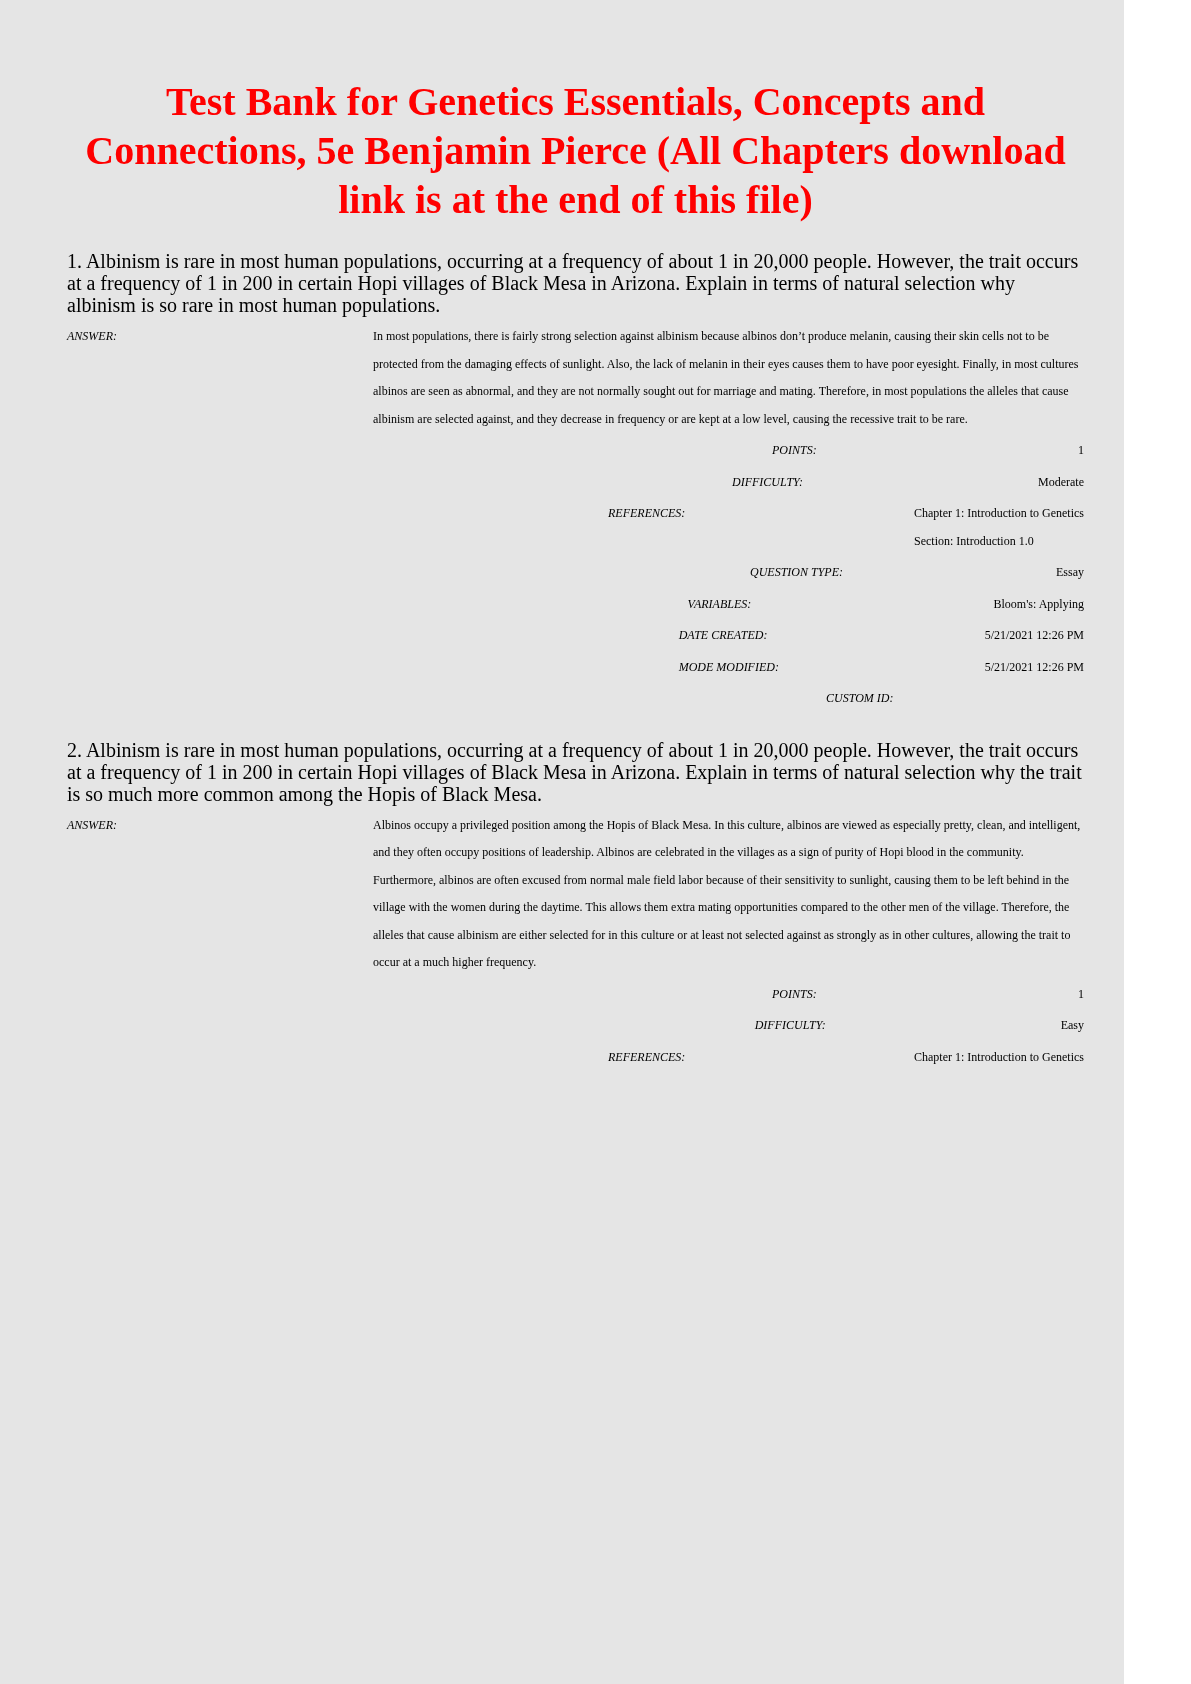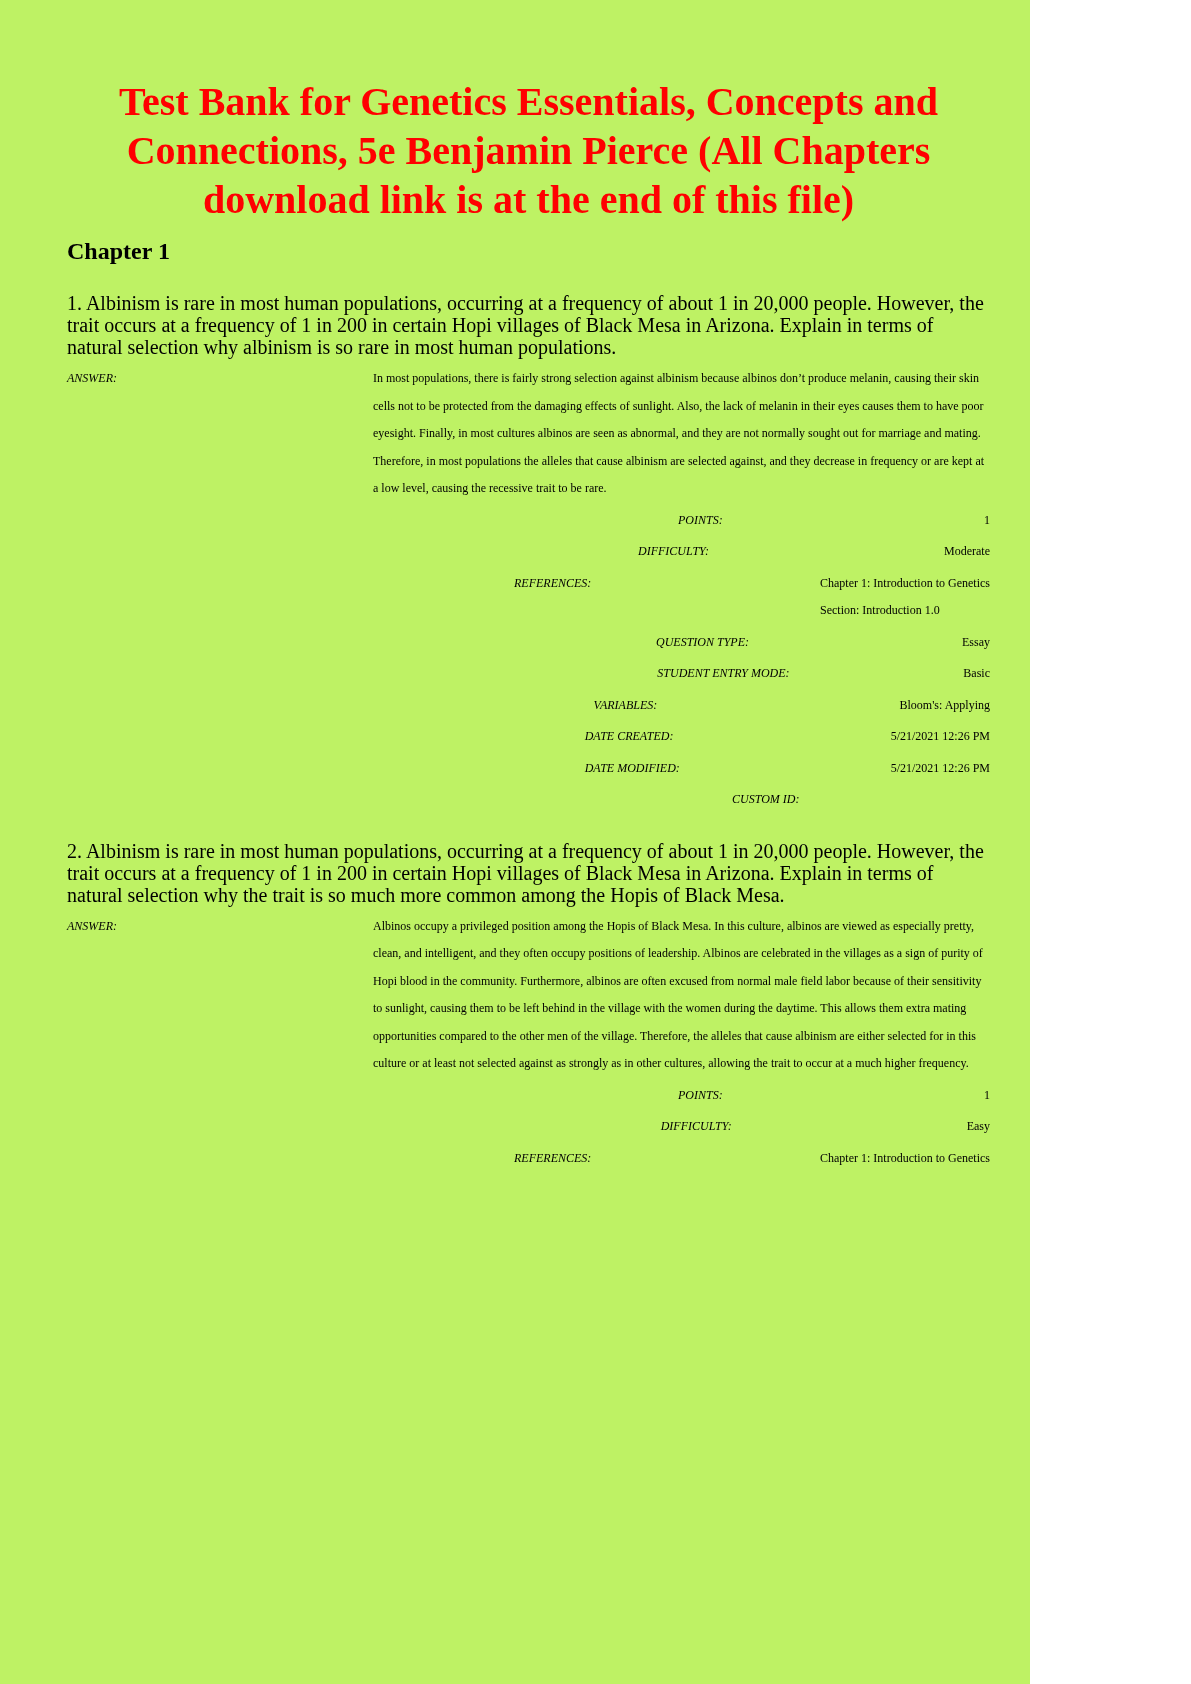--- a/index.html
+++ b/index.html
@@ -1,20 +1,20 @@
 <!DOCTYPE html>
 <html><head>
 <meta charset="utf-8">
 <style>
   html, body { margin: 0; padding: 0; background: #ffffff; }
   .page {
-    width: 1030px;
+    width: 1124px;
     min-height: 1684px;
     box-sizing: border-box;
-    background: #bef264;
+    background: #e5e5e5;
     color: #000000;
     font-family: "Liberation Serif", serif;
     padding: 78px 40px 40px 67px;
   }
   .doc-title {
     font-size: 40px;
     line-height: 1.22;
     font-weight: bold;
     text-align: center;
     max-width: 990px;
@@ -50,21 +50,20 @@
     max-width: 790px;
     white-space: pre-line;
     margin-left: 48px;
   }
 </style>
 </head>
 <body>
 
 <div class="page">
   <h1 class="doc-title" style="color: rgb(255, 0, 0);">Test Bank for Genetics Essentials, Concepts and Connections, 5e Benjamin Pierce (All Chapters download link is at the end of this file)</h1>
-  <h2 class="chapter-heading">Chapter 1</h2>
   <div>
       <section class="question-block">
         <p class="question-text">1. Albinism is rare in most human populations, occurring at a frequency of about 1 in 20,000 people. However, the trait occurs at a frequency of 1 in 200 in certain Hopi villages of Black Mesa in Arizona. Explain in terms of natural selection why albinism is so rare in most human populations.</p>
         <div class="field-row">
           <div class="field-label">ANSWER:</div>
           <div class="field-value">In most populations, there is fairly strong selection against albinism because albinos don’t produce melanin, causing their skin cells not to be protected from the damaging effects of sunlight. Also, the lack of melanin in their eyes causes them to have poor eyesight. Finally, in most cultures albinos are seen as abnormal, and they are not normally sought out for marriage and mating. Therefore, in most populations the alleles that cause albinism are selected against, and they decrease in frequency or are kept at a low level, causing the recessive trait to be rare.</div>
         </div>
         <div class="field-row">
           <div class="field-label">POINTS:</div>
           <div class="field-value">1</div>
@@ -76,33 +75,29 @@
         <div class="field-row">
           <div class="field-label">REFERENCES:</div>
           <div class="field-value">Chapter 1: Introduction to Genetics
 Section: Introduction 1.0</div>
         </div>
         <div class="field-row">
           <div class="field-label">QUESTION TYPE:</div>
           <div class="field-value">Essay</div>
         </div>
         <div class="field-row">
-          <div class="field-label">STUDENT ENTRY MODE:</div>
-          <div class="field-value">Basic</div>
-        </div>
-        <div class="field-row">
           <div class="field-label">VARIABLES:</div>
           <div class="field-value">Bloom's: Applying</div>
         </div>
         <div class="field-row">
           <div class="field-label">DATE CREATED:</div>
           <div class="field-value">5/21/2021 12:26 PM</div>
         </div>
         <div class="field-row">
-          <div class="field-label">DATE MODIFIED:</div>
+          <div class="field-label">MODE MODIFIED:</div>
           <div class="field-value">5/21/2021 12:26 PM</div>
         </div>
         <div class="field-row">
           <div class="field-label">CUSTOM ID:</div>
         </div>
       </section>
       <section class="question-block">
         <p class="question-text">2. Albinism is rare in most human populations, occurring at a frequency of about 1 in 20,000 people. However, the trait occurs at a frequency of 1 in 200 in certain Hopi villages of Black Mesa in Arizona. Explain in terms of natural selection why the trait is so much more common among the Hopis of Black Mesa.</p>
         <div class="field-row">
           <div class="field-label">ANSWER:</div>

